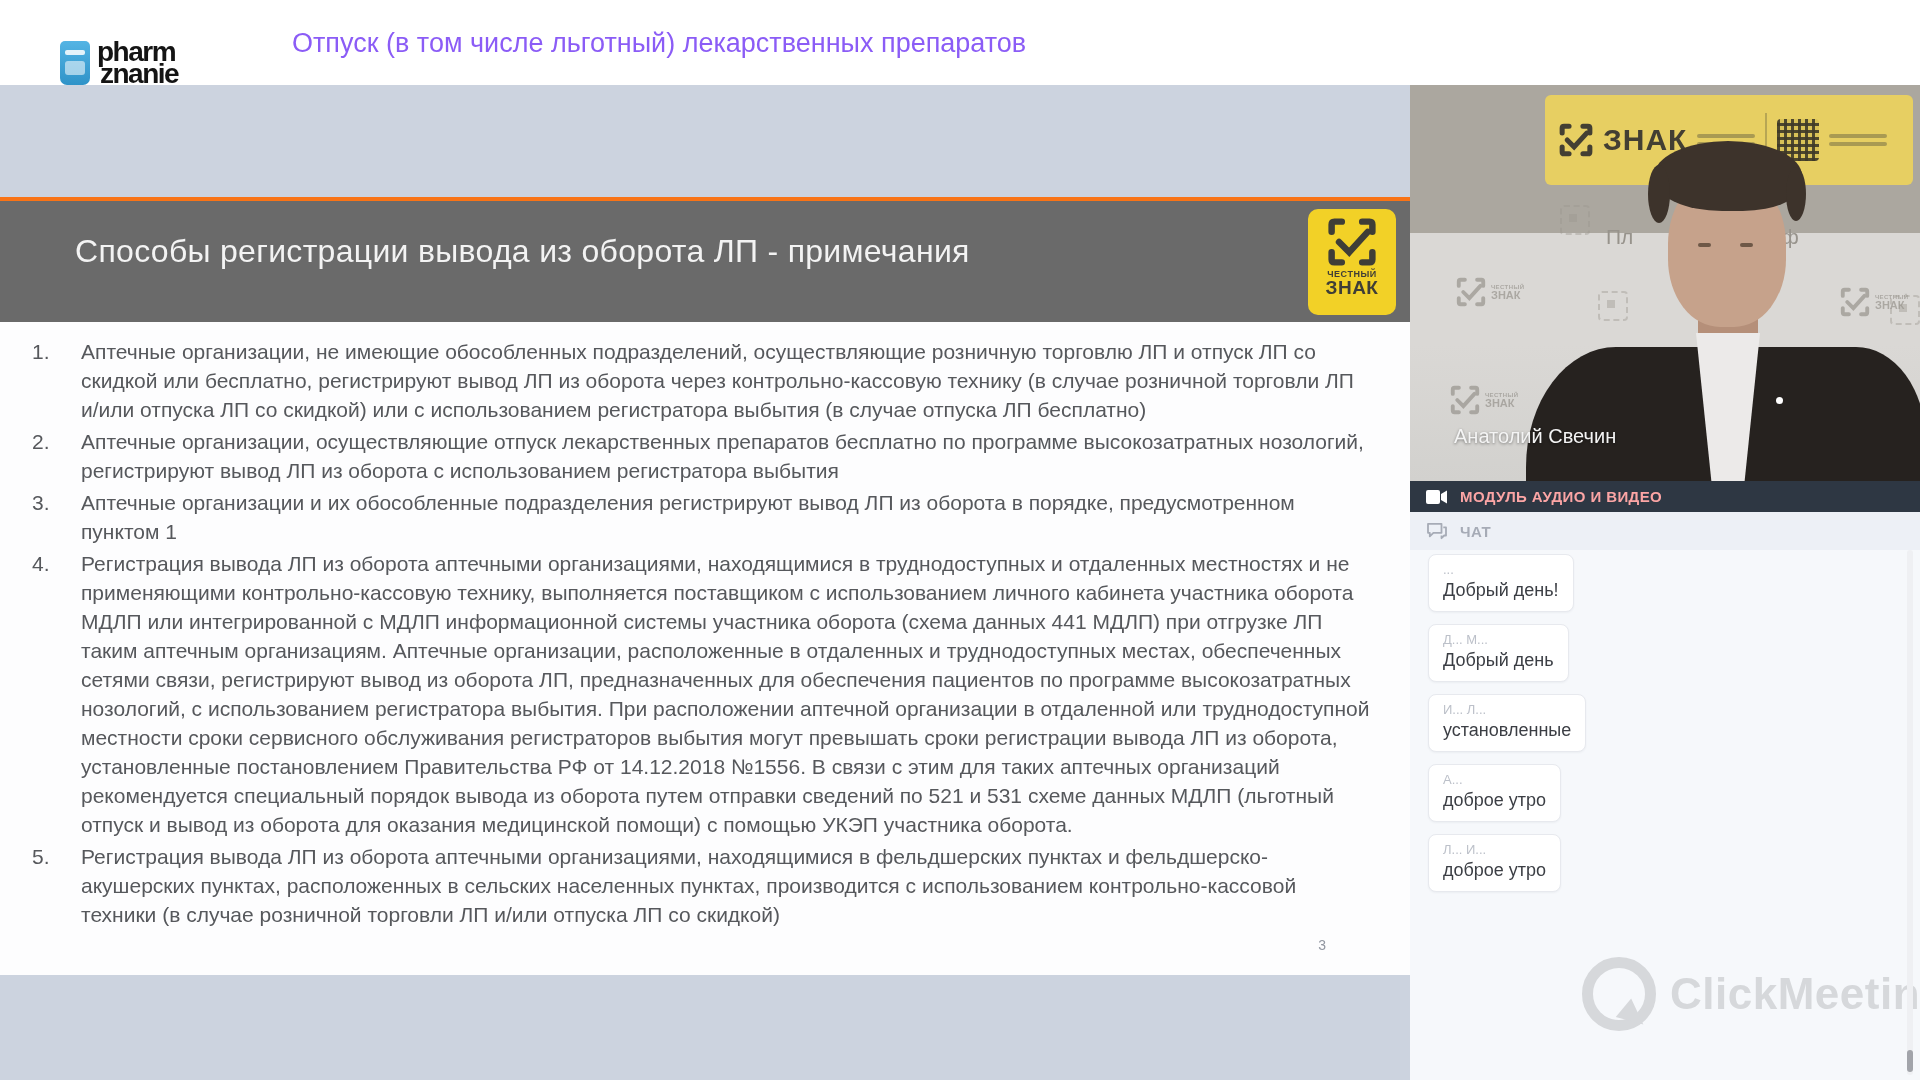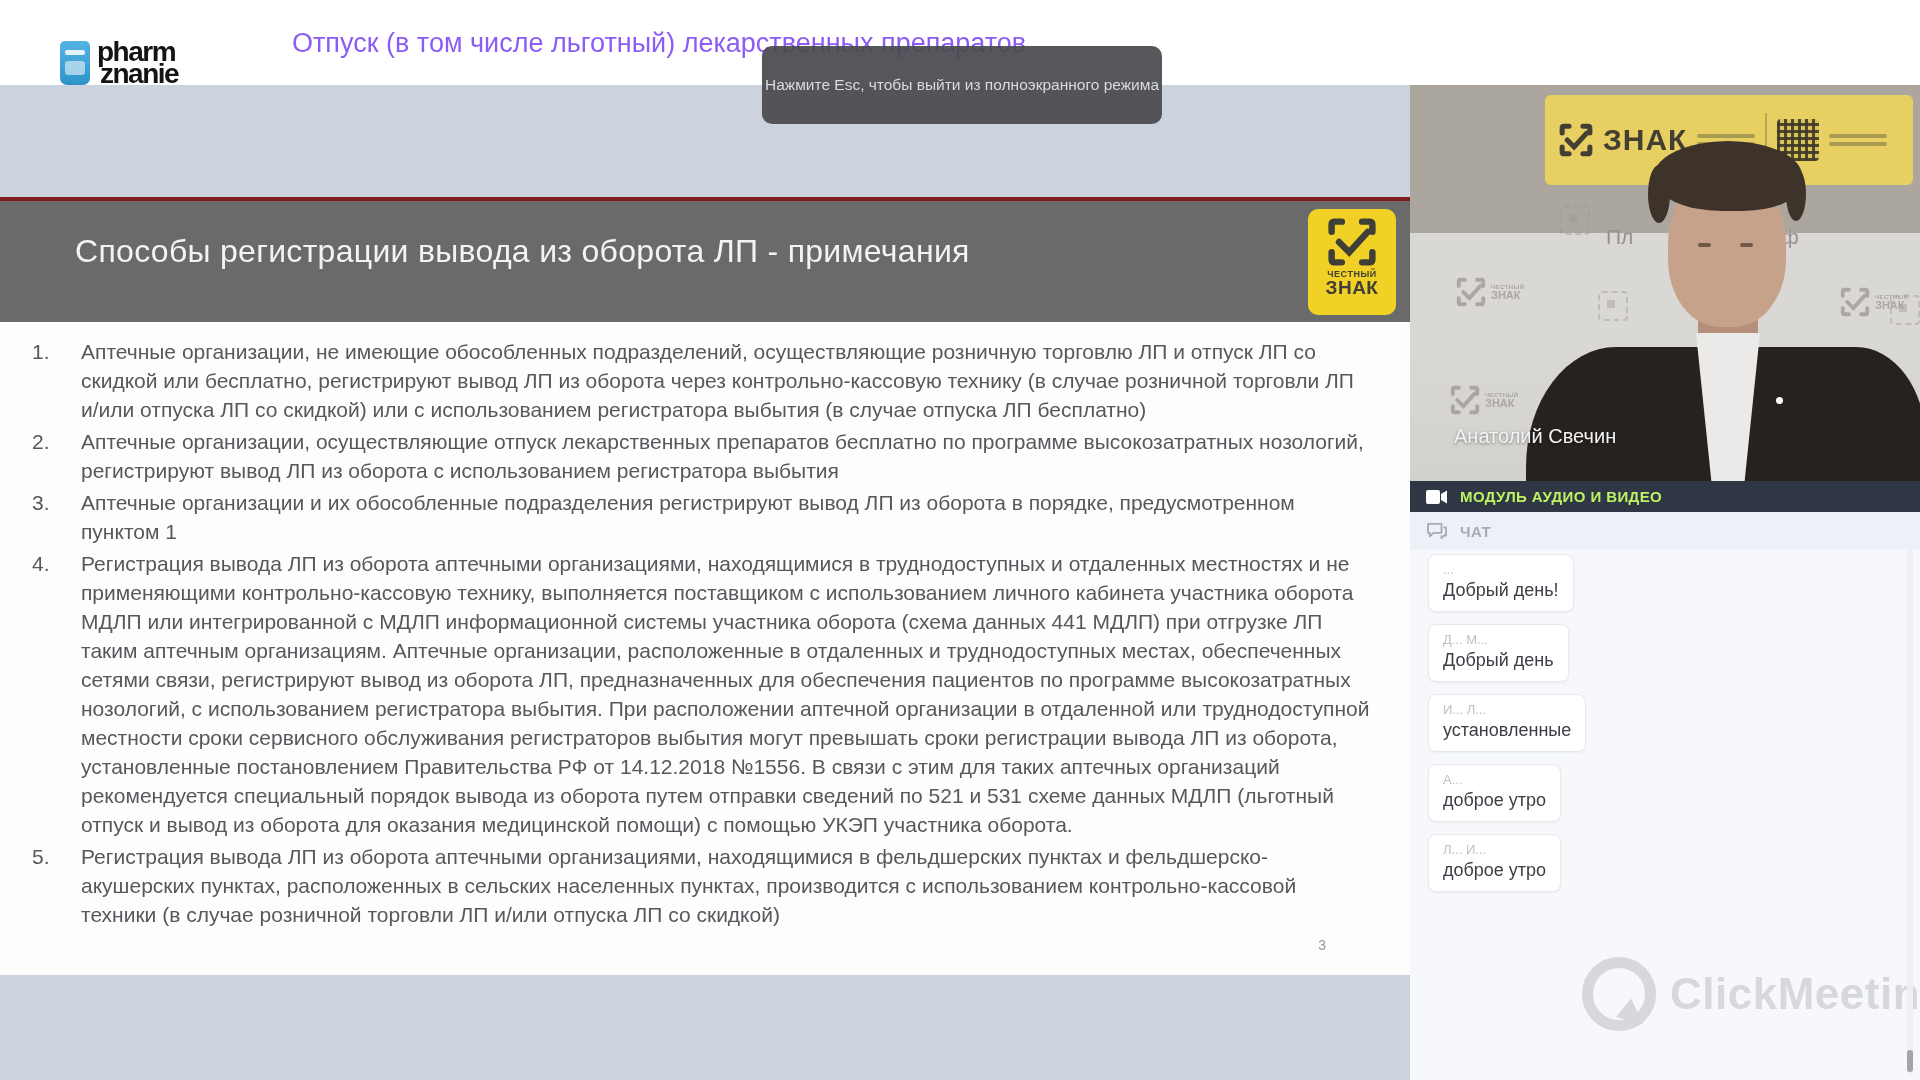--- a/index.html
+++ b/index.html
@@ -20,21 +20,21 @@
   .webinar-title{position:absolute;left:292px;top:28px;font-size:27px;color:#8b5cf6;white-space:nowrap;}
 
   
   .tooltip{position:absolute;left:762px;top:46px;width:400px;height:78px;z-index:9;
            background:rgba(72,74,78,.93);border-radius:10px;color:#dadbde;font-size:15.5px;
            display:flex;align-items:center;justify-content:center;text-align:center;}
 
   
   .stage{position:absolute;left:0;top:85px;width:1410px;height:995px;background:#ccd3df;}
   .slide-band{position:absolute;left:0;top:112px;width:1410px;height:125px;background:#6a6a6a;
-              border-top:4px solid #7f1d1d;box-sizing:border-box;}
+              border-top:4px solid #f97316;box-sizing:border-box;}
   .slide-title{position:absolute;left:75px;top:32px;margin:0;font-size:32px;font-weight:400;
                color:#f3f3f3;letter-spacing:.3px;white-space:nowrap;}
   .chz-badge{position:absolute;right:14px;top:8px;width:88px;height:106px;background:#f2d127;
              border-radius:10px;display:flex;flex-direction:column;align-items:center;
              justify-content:flex-start;padding-top:8px;box-sizing:border-box;}
   .chz-badge .b1{font-size:9px;font-weight:800;color:#3f3e37;letter-spacing:.5px;margin-top:2px;}
   .chz-badge .b2{font-size:19px;font-weight:800;color:#3f3e37;letter-spacing:.5px;line-height:.9;}
 
   .slide-body{position:absolute;left:0;top:237px;width:1410px;height:653px;background:#fdfdfe;}
   .slide-list{margin:0;padding:15px 36px 0 28px;}
@@ -75,21 +75,21 @@
   .eye{position:absolute;width:13px;height:4px;background:#6e5847;border-radius:2px;top:158px;}
   .eye.le{left:288px;} .eye.re{left:330px;}
   .hair{position:absolute;left:244px;top:56px;width:148px;height:70px;background:#3d332b;
         border-radius:50% 50% 40% 46%;}
   .hair::after{content:"";position:absolute;left:-6px;top:24px;width:22px;height:58px;background:#3d332b;border-radius:50%;}
   .hair::before{content:"";position:absolute;right:-4px;top:26px;width:20px;height:54px;background:#3d332b;border-radius:50%;}
   .lapel-dot{position:absolute;left:366px;top:312px;width:7px;height:7px;background:#fff;border-radius:50%;}
   .name-tag{position:absolute;left:44px;top:340px;z-index:4;color:#f4f4f4;font-size:20px;
             text-shadow:0 1px 3px rgba(0,0,0,.45);}
 
-  .av-bar{position:absolute;left:0;top:396px;width:510px;height:31px;background:#2e3743;color:#bef264;
+  .av-bar{position:absolute;left:0;top:396px;width:510px;height:31px;background:#2e3743;color:#fca5a5;
           display:flex;align-items:center;gap:12px;padding-left:16px;box-sizing:border-box;
           font-size:15px;font-weight:700;letter-spacing:.4px;}
   .chat-bar{position:absolute;left:0;top:427px;width:510px;height:38px;background:#edf0f6;color:#a6abb6;
             display:flex;align-items:center;gap:12px;padding-left:16px;box-sizing:border-box;
             font-size:15px;font-weight:700;letter-spacing:.4px;}
 
   .chat-list{position:absolute;left:0;top:465px;width:492px;height:530px;overflow:hidden;
              padding:4px 0 0 18px;box-sizing:border-box;display:flex;flex-direction:column;
              gap:12px;align-items:flex-start;}
   .bubble{background:#ffffff;border:1px solid #e7e9ee;border-radius:8px;padding:6px 14px 9px;
@@ -117,21 +117,20 @@
     <div class="logo">
       <div class="flask"></div>
       <div class="logo-text">
         <span>pharm</span>
         <span>znanie</span>
       </div>
     </div>
     <div class="webinar-title">Отпуск (в том числе льготный) лекарственных препаратов</div>
   </header>
 
-  <div class="tooltip">Нажмите Esc, чтобы выйти из полноэкранного режима</div>
 
   <main class="stage">
     <div class="slide-band">
       <h1 class="slide-title">Способы регистрации вывода из оборота ЛП - примечания</h1>
       <div class="chz-badge">
         <svg width="50" height="50" viewBox="0 0 54 54">
           <g fill="none" stroke="#3f3e37" stroke-width="7" stroke-linecap="round">
             <path d="M5 16 V8 Q5 5 8 5 H16"></path>
             <path d="M38 5 H46 Q49 5 49 8 V16"></path>
             <path d="M49 38 V46 Q49 49 46 49 H38"></path>

